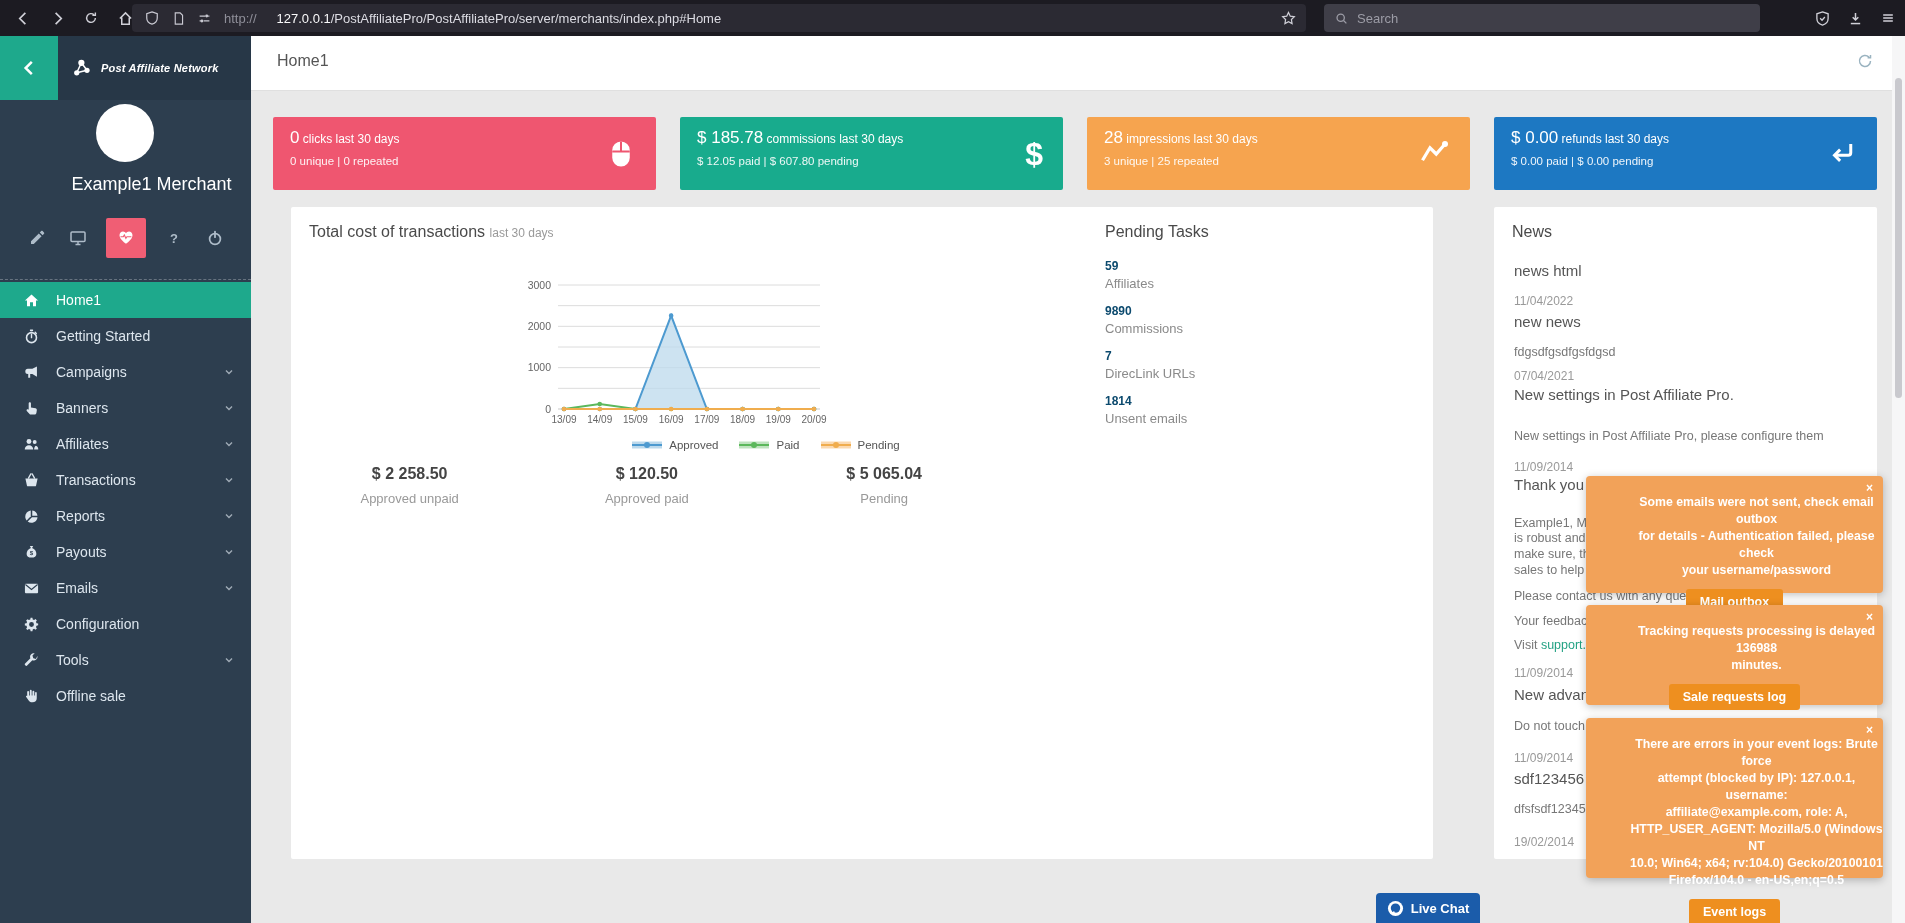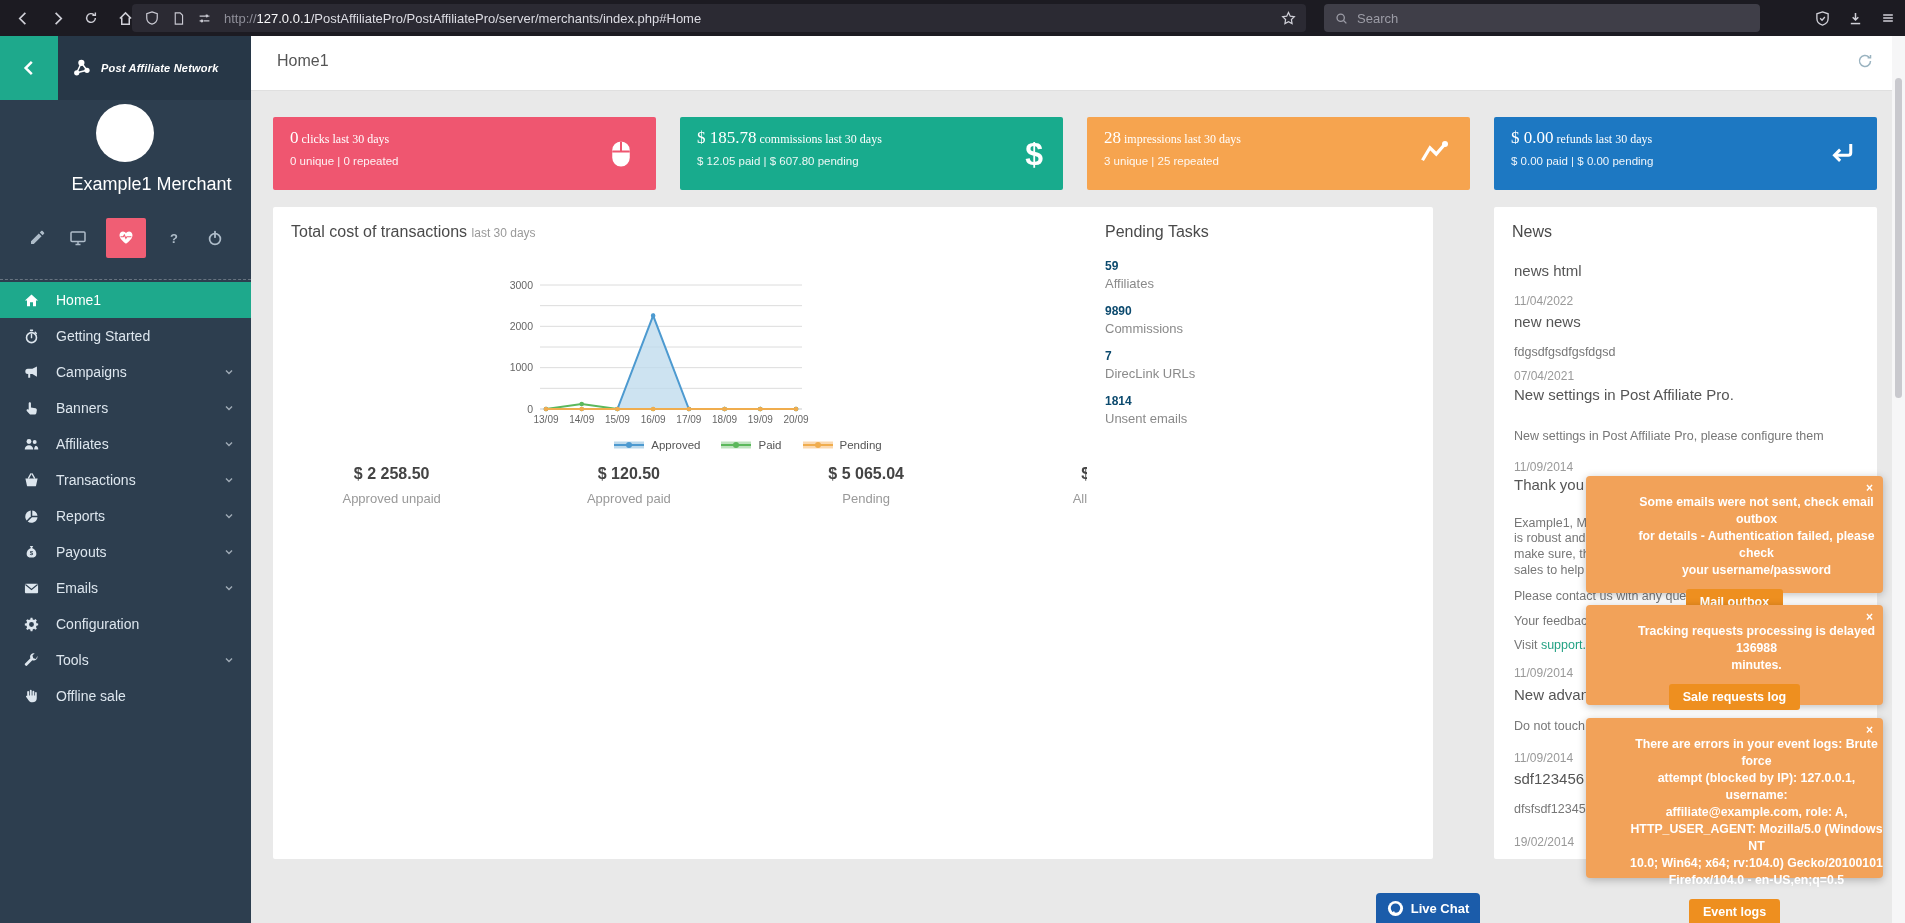--- a/index.html
+++ b/index.html
@@ -9,21 +9,21 @@
 
   
   .browser-bar{position:absolute;left:0;top:0;width:1905px;height:36px;background:#1c1b22;z-index:60;}
   .bnav{position:absolute;left:6px;top:0;height:36px;display:flex;align-items:center;}
   .bbtn{width:34px;height:28px;display:flex;align-items:center;justify-content:center;color:#d0d0d8;cursor:pointer;}
   .url-bar{position:absolute;left:132px;top:4px;width:1174px;height:28px;background:#2b2a33;border-radius:4px;
            display:flex;align-items:center;color:#b9b9c3;}
   .url-icons{display:flex;gap:13px;padding:0 13px;align-items:center;color:#c9c9d2;}
   .url-text{font-size:13px;white-space:nowrap;overflow:hidden;}
   .url-proto{color:#8f8f99;}
-  .url-domain{color:#f9f9fa;}
+  .url-domain{color:#f9f9fa;padding-left:20px;}
   .url-path{color:#dcdce3;}
   .url-star{position:absolute;right:10px;color:#d0d0d8;cursor:pointer;}
   .search-bar{position:absolute;left:1324px;top:4px;width:414px;height:28px;background:#3f3e48;border-radius:4px;
               display:flex;align-items:center;gap:9px;padding:0 11px;color:#9c9ca6;font-size:13px;cursor:text;}
   .bright{position:absolute;right:10px;top:0;height:36px;display:flex;align-items:center;gap:18px;color:#d0d0d8;}
 
   
   .sidebar{position:absolute;left:0;top:36px;width:251px;height:887px;background:#2d3e4f;z-index:20;}
   .side-head{position:absolute;top:0;left:0;width:251px;height:64px;background:#273747;}
   .back-btn{position:absolute;left:0;top:0;width:58px;height:64px;background:#1ea98c;display:flex;align-items:center;justify-content:center;cursor:pointer;}
@@ -43,29 +43,29 @@
   .mi-caret{position:absolute;right:16px;top:12px;opacity:.65;}
 
   
   .main-header{position:absolute;left:251px;top:36px;width:1654px;height:54px;background:#fff;border-bottom:1px solid #e0e0e0;}
   .page-title{position:absolute;left:26px;top:16px;font-size:16px;color:#555;}
   .refresh{position:absolute;right:32px;top:17px;color:#9ab3c0;cursor:pointer;}
 
   
   .cards{position:absolute;left:273px;top:117px;display:flex;gap:24px;z-index:5;}
   .stat-card{width:383px;height:73px;border-radius:2px;color:#fff;position:relative;}
-  .sc-line1{position:absolute;left:17px;top:11px;font-size:12px;white-space:nowrap;font-family:Liberation Serif, serif;}
+  .sc-line1{position:absolute;left:17px;top:11px;font-size:12px;white-space:nowrap;}
   .sc-value{font-size:17px;}
   .sc-line2{position:absolute;left:17px;top:38px;font-size:11.5px;opacity:.92;white-space:nowrap;}
   .sc-icon{position:absolute;right:20px;top:50%;transform:translateY(-50%);}
   .sc-dollar{font-size:32px;font-weight:bold;color:#fff;}
 
   
   .panel{position:absolute;background:#fff;top:207px;height:652px;border-radius:2px;}
-  #chartPanel{left:273px;width:949px;}
+  #chartPanel{left:291px;width:949px;}
   #tasksPanel{left:1087px;width:346px;}
   #newsPanel{left:1494px;width:383px;}
   .panel-title{position:absolute;left:18px;top:16px;font-size:16px;color:#4a4a4a;}
   .panel-title small{font-size:12px;color:#999;font-weight:normal;}
 
   .chart-wrap{position:absolute;left:225px;top:66px;}
   .legend{position:absolute;left:0;top:232px;width:100%;display:flex;justify-content:center;gap:20px;align-items:flex-start;}
   .legend-item{display:flex;align-items:center;gap:6px;font-size:11.5px;color:#555;cursor:pointer;}
   .stats-row{position:absolute;left:0;top:258px;width:100%;display:flex;}
   .stat-col{flex:1;text-align:center;}

